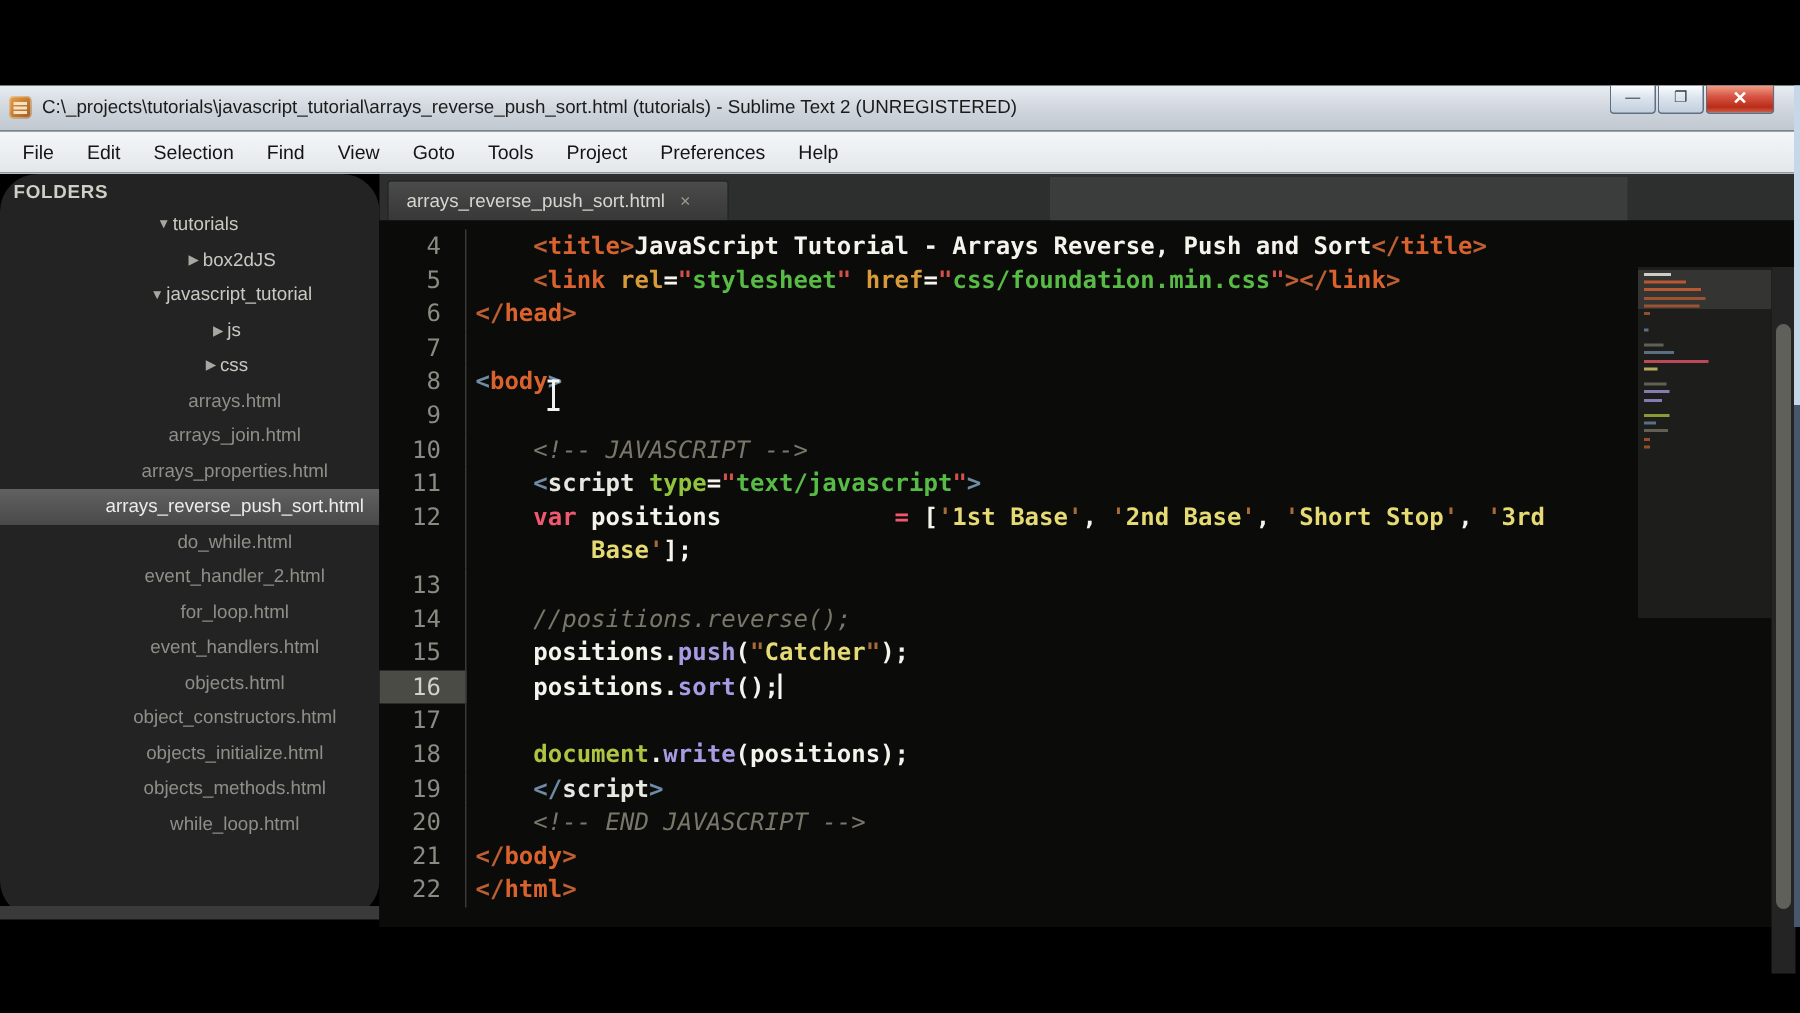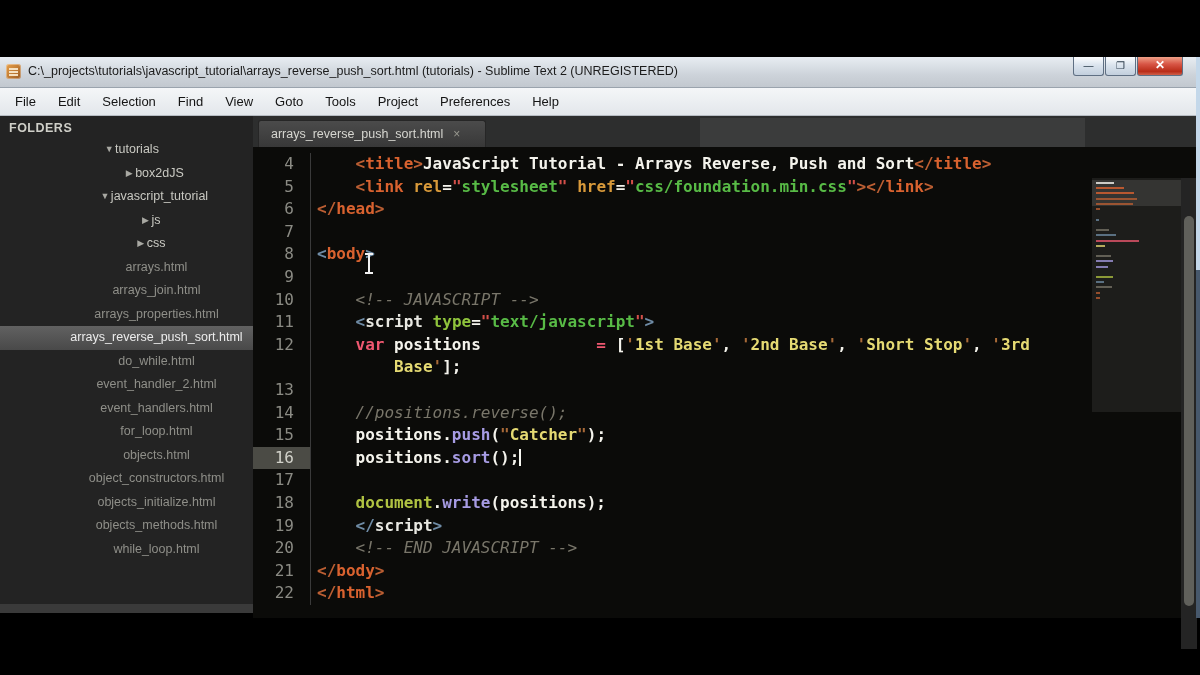--- a/index.html
+++ b/index.html
@@ -22,21 +22,21 @@
   .winbtn.max  { left:1105px; width:31px; background:linear-gradient(#fdfeff,#dbe4ee 45%,#c2cfdd); color:#2a3a4a; }
   .winbtn.close{ left:1137px; width:46px; background:linear-gradient(#f0a088,#d75545 40%,#b92c18 80%,#d0604a); font-weight:bold; font-size:12px; }
 
   
   .menubar { position:absolute; left:0; top:88px; width:1200px; height:28px;
     background:linear-gradient(#f4f6f8,#e3e7eb); border-bottom:1px solid #b6bcc3;
     display:flex; align-items:center; padding-left:4px; }
   .menu-item { font-size:13px; color:#141414; padding:0 11px; line-height:27px; }
 
   
-  .sidebar { position:absolute; left:0; top:116px; width:253px; height:496px; background:#232323; overflow:hidden; }
+  .sidebar { position:absolute; left:0; top:116px; width:253px; height:496px; background:#232323; overflow:hidden;border-radius:25px; }
   .sidebar-footer { position:absolute; left:0; top:604px; width:253px; height:9px; background:#3a3a3a; }
   .folders-header { position:absolute; left:9px; top:5px; font-size:12.5px; letter-spacing:.5px; color:#cfcfc8; font-weight:bold; }
   .tree { position:absolute; left:0; top:22px; width:253px;text-align:center; }
   .tree-row { position:relative; height:23.5px; line-height:23.5px; font-size:12.5px; color:#8f8f89; white-space:nowrap; }
   .tree-row.folder { color:#c9c9c2; }
   .tree-row.selected { background:linear-gradient(#616161,#494949); color:#ececе6; color:#ececec; }
   .tree-arrow { display:inline-block; width:12px; font-size:9px; color:#a8a8a2; vertical-align:1px; }
   .lvl0 { padding-left:9px; } .lvl1 { padding-left:30px;margin-left:24px; } .lvl2 { padding-left:47px; }
   .file-indent { padding-left:60px; }
 
@@ -125,22 +125,22 @@
         <div class="tree-row folder lvl1"><span class="tree-arrow">▶</span><span>box2dJS</span></div>
         <div class="tree-row folder lvl1"><span class="tree-arrow">▼</span><span>javascript_tutorial</span></div>
         <div class="tree-row folder lvl2"><span class="tree-arrow">▶</span><span>js</span></div>
         <div class="tree-row folder lvl2"><span class="tree-arrow">▶</span><span>css</span></div>
         <div class="tree-row file-indent"><span>arrays.html</span></div>
         <div class="tree-row file-indent"><span>arrays_join.html</span></div>
         <div class="tree-row file-indent"><span>arrays_properties.html</span></div>
         <div class="tree-row selected file-indent"><span>arrays_reverse_push_sort.html</span></div>
         <div class="tree-row file-indent"><span>do_while.html</span></div>
         <div class="tree-row file-indent"><span>event_handler_2.html</span></div>
+        <div class="tree-row file-indent"><span>for_loop.html</span></div>
         <div class="tree-row file-indent"><span>event_handlers.html</span></div>
-        <div class="tree-row file-indent"><span>for_loop.html</span></div>
         <div class="tree-row file-indent"><span>objects.html</span></div>
         <div class="tree-row file-indent"><span>object_constructors.html</span></div>
         <div class="tree-row file-indent"><span>objects_initialize.html</span></div>
         <div class="tree-row file-indent"><span>objects_methods.html</span></div>
         <div class="tree-row file-indent"><span>while_loop.html</span></div>
       </div>
   </div>
   <div class="sidebar-footer"></div>
 
   <div class="editor">

